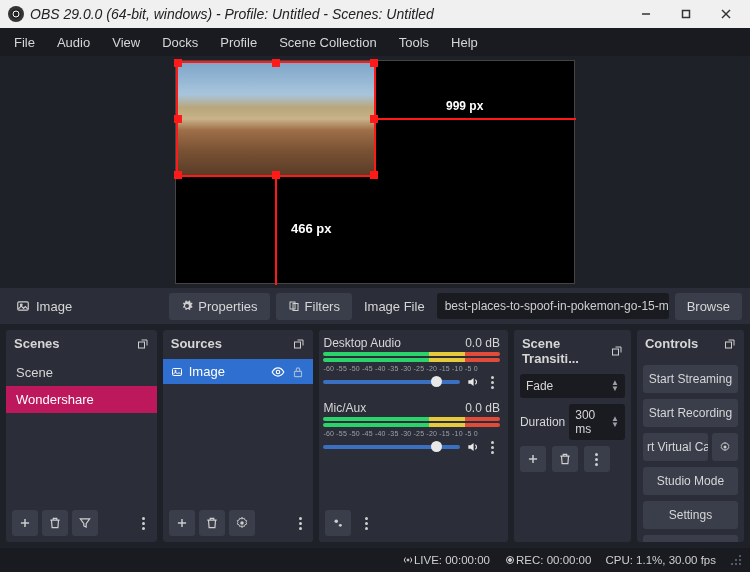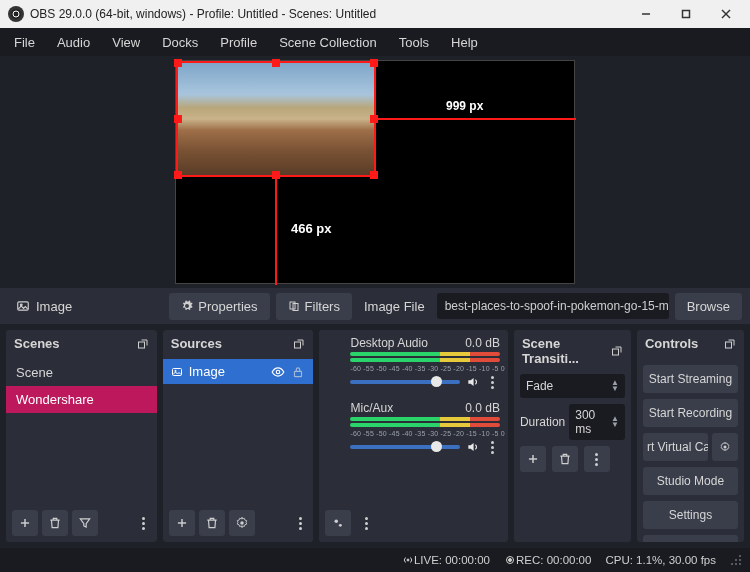--- a/index.html
+++ b/index.html
@@ -1,21 +1,21 @@
 <!DOCTYPE html>
 <html><head>
 <meta charset="utf-8">
 <style>
 * { margin: 0; padding: 0; box-sizing: border-box; font-family: -apple-system, BlinkMacSystemFont, "Segoe UI", Arial, sans-serif; }
 body { background: #1e2128; color: #d6d6d6; font-size: 13px; width: 750px; height: 572px; overflow: hidden; display: flex; flex-direction: column; }
 .titlebar { background: #f0f0f0; color: #222; height: 28px; display: flex; align-items: center; padding: 0 4px 0 8px; justify-content: space-between; }
 .titlebar-left { display: flex; align-items: center; gap: 6px; }
 .titlebar-icon { width: 16px; height: 16px; background: #333; border-radius: 50%; display: inline-flex; align-items: center; justify-content: center; }
 .titlebar-icon svg { width: 12px; height: 12px; }
-.titlebar-title { font-size: 12px; }
+.titlebar-title { font-size: 14px; font-style: italic; }
 .titlebar-controls { display: flex; }
 .titlebar-btn { width: 40px; height: 24px; display: flex; align-items: center; justify-content: center; cursor: pointer; }
 .titlebar-btn svg { width: 10px; height: 10px; stroke: #333; stroke-width: 1.5; fill: none; }
 .menubar { background: #191b21; height: 28px; display: flex; align-items: center; padding: 0 4px; gap: 2px; }
 .menubar-item { padding: 4px 10px; cursor: pointer; font-size: 13px; color: #d6d6d6; }
 .preview-area { background: #1e2128; flex: 0 0 230px; display: flex; align-items: center; justify-content: center; position: relative; padding: 4px 0; }
 .canvas { width: 400px; height: 224px; background: #000; border: 1px solid #444; position: relative; }
 .sel { position: absolute; left: 0; top: 0; width: 200px; height: 116px; border: 2px solid #ff1a1a; }
 .sel-img { width: 100%; height: 100%; background: linear-gradient(180deg, #7fa6c9 0%, #a8c5dd 28%, #b9a67a 40%, #c9b38a 50%, #9e6f49 60%, #7a5234 78%, #5a3c27 100%); position: relative; overflow: hidden; }
 .handle { position: absolute; width: 8px; height: 8px; background: #ff1a1a; }
@@ -37,21 +37,21 @@
 .panel-head { display: flex; align-items: center; justify-content: space-between; padding: 6px 8px; font-weight: 600; font-size: 13px; }
 .undock-icon { cursor: pointer; }
 .panel-body { flex: 1; padding: 2px 0; overflow: hidden; }
 .panel-foot { display: flex; align-items: center; gap: 4px; padding: 6px; }
 .p-scenes { width: 152px; } .p-sources { width: 152px; } .p-mixer { width: 190px; } .p-trans { width: 118px; } .p-controls { width: 108px; }
 .list-item { padding: 6px 10px; font-size: 13px; cursor: pointer; }
 .list-item.sel-item { background: #be185d; color: #fff; }
 .src-row { display: flex; align-items: center; gap: 6px; padding: 5px 8px; background: #2f6fcf; color: #fff; font-size: 13px; }
 .src-row .rspace { flex: 1; }
 .icon-btn { background: #3a3e4a; width: 26px; height: 26px; display: flex; align-items: center; justify-content: center; border-radius: 3px; cursor: pointer; }
-.mixer-item { padding: 4px 8px 8px 13px; margin-left: 18px; }
+.mixer-item { padding: 4px 8px 8px 4px; }
 .mixer-row1 { display: flex; justify-content: space-between; font-size: 12px; margin-bottom: 2px; }
 .mixer-ticks { font-size: 7px; color: #9aa0ab; white-space: nowrap; letter-spacing: 0.2px; margin-top: 3px; }
 .meter { height: 4px; background: linear-gradient(90deg, #2bd36b 0 60%, #e7c93c 60% 80%, #e04b3a 80% 100%); border-radius: 2px; margin: 2px 0; }
 .slider-row { display: flex; align-items: center; gap: 6px; margin-top: 3px; }
 .slider { flex: 1; height: 4px; background: #3b6fbf; border-radius: 2px; position: relative; }
 .slider-knob { position: absolute; right: 18px; top: -4px; width: 11px; height: 11px; background: #e8e8e8; border-radius: 50%; }
 .dots { width: 14px; display: flex; flex-direction: column; gap: 2px; align-items: center; cursor: pointer; }
 .dots span { width: 3px; height: 3px; background: #cfcfcf; border-radius: 50%; }
 .trans-select { background: #191b21; padding: 5px 6px; border-radius: 3px; display: flex; justify-content: space-between; align-items: center; margin: 0 6px; font-size: 12px; }
 .trans-row { display: flex; align-items: center; gap: 4px; margin: 6px 6px 0 6px; font-size: 12px; }

